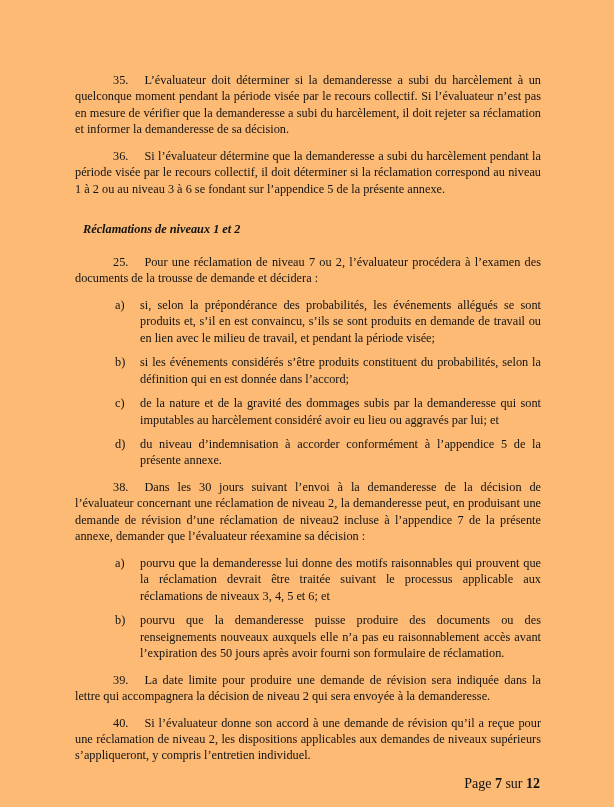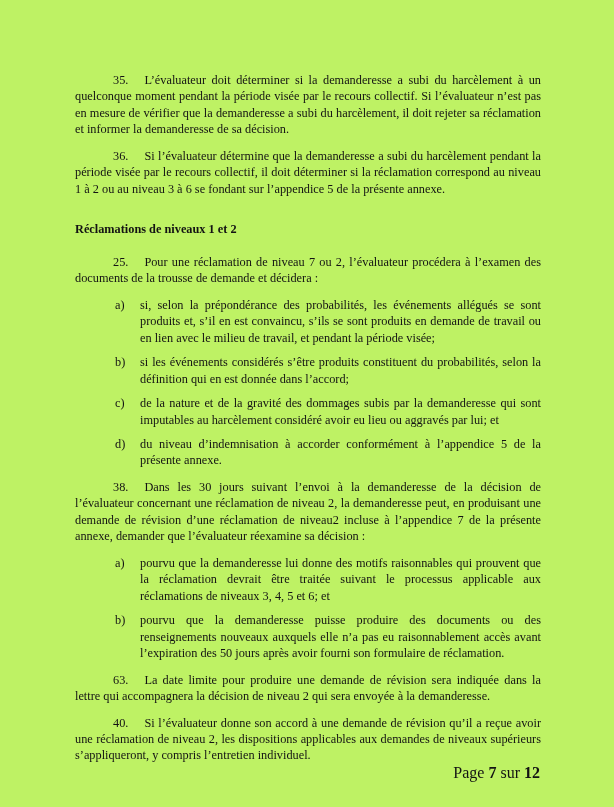--- a/index.html
+++ b/index.html
@@ -2,21 +2,21 @@
 <html><head>
 <meta charset="utf-8">
 <style>
   * { margin: 0; padding: 0; box-sizing: border-box; }
   html, body { background: #ffffff; }
   .page {
     position: relative;
     width: 614px;
     height: 807px;
     margin: 0 auto;
-    background: #bef264;
+    background: #fdba74;
     font-family: "Liberation Serif", serif;
     font-size: 12.3px;
     line-height: 1.34;
     color: #131313;
     overflow: hidden;
   }
   .content {
     position: absolute;
     top: 72px;
     left: 75px;
@@ -30,29 +30,30 @@
   .pnum { margin-right: 16px; }
   .list { margin: 0 0 10px 40px; }
   .list-item {
     display: flex;
     margin-bottom: 8px;
   }
   .marker { flex: 0 0 25px; width: 25px; }
   .item-text { flex: 1; text-align: justify; }
   .heading {
     font-weight: bold;
+    font-style: italic;
     font-size: 12.3px;
-    margin: 24px 0 16px 0;
+    margin: 24px 0 16px 8px;
   }
   .heading-last { margin-bottom: 0; }
   .footer {
     position: absolute;
     right: 74px;
-    bottom: 24px;
-    font-size: 16px;
+    bottom: 13px;
+    font-size: 14px;
     color: #131313;
     white-space: nowrap;
   }
   .footer .bold { font-weight: bold; }
 </style>
 </head>
 <body>
 
 <div class="page">
   <div class="content">
@@ -90,21 +91,21 @@
       <div class="list-item">
         <span class="marker">a)</span>
         <span class="item-text">pourvu que la demanderesse lui donne des motifs raisonnables qui prouvent que la réclamation devrait être traitée suivant le processus applicable aux réclamations de niveaux 3, 4, 5 et 6; et</span>
       </div>
       <div class="list-item">
         <span class="marker">b)</span>
         <span class="item-text">pourvu que la demanderesse puisse produire des documents ou des renseignements nouveaux auxquels elle n’a pas eu raisonnablement accès avant l’expiration des 50 jours après avoir fourni son formulaire de réclamation.</span>
       </div>
     </div>
 
-    <p class="para"><span class="pnum">63.</span><span>La date limite pour produire une demande de révision sera indiquée dans la lettre qui accompagnera la décision de niveau 2 qui sera envoyée à la demanderesse.</span></p>
+    <p class="para"><span class="pnum">39.</span><span>La date limite pour produire une demande de révision sera indiquée dans la lettre qui accompagnera la décision de niveau 2 qui sera envoyée à la demanderesse.</span></p>
 
-    <p class="para"><span class="pnum">40.</span><span>Si l’évaluateur donne son accord à une demande de révision qu’il a reçue avoir une réclamation de niveau 2, les dispositions applicables aux demandes de niveaux supérieurs s’appliqueront, y compris l’entretien individuel.</span></p>
+    <p class="para"><span class="pnum">40.</span><span>Si l’évaluateur donne son accord à une demande de révision qu’il a reçue pour une réclamation de niveau 2, les dispositions applicables aux demandes de niveaux supérieurs s’appliqueront, y compris l’entretien individuel.</span></p>
 
 
   </div>
 
   <div class="footer"><span>Page</span> <span class="bold">7</span> <span>sur</span> <span class="bold">12</span></div>
 </div>
 
 </body></html>

